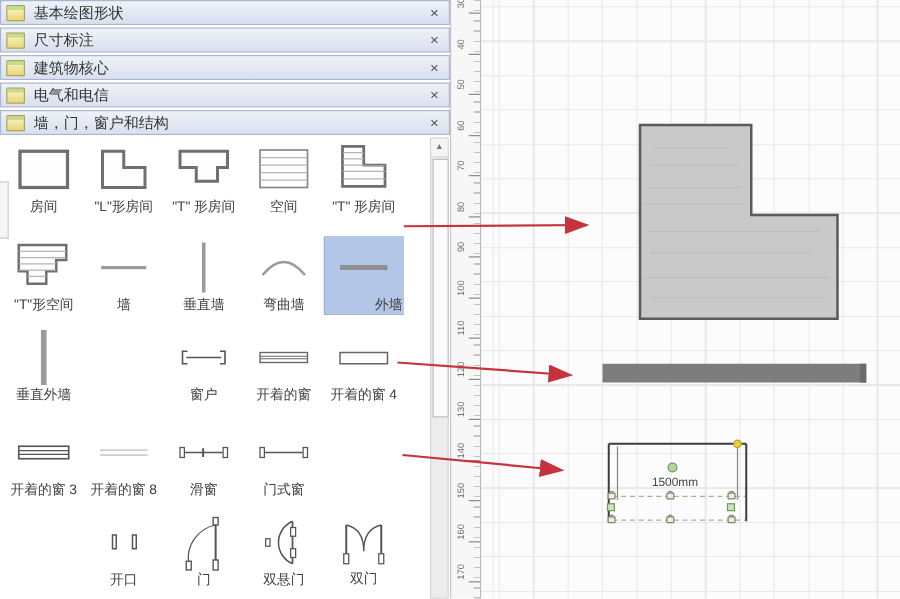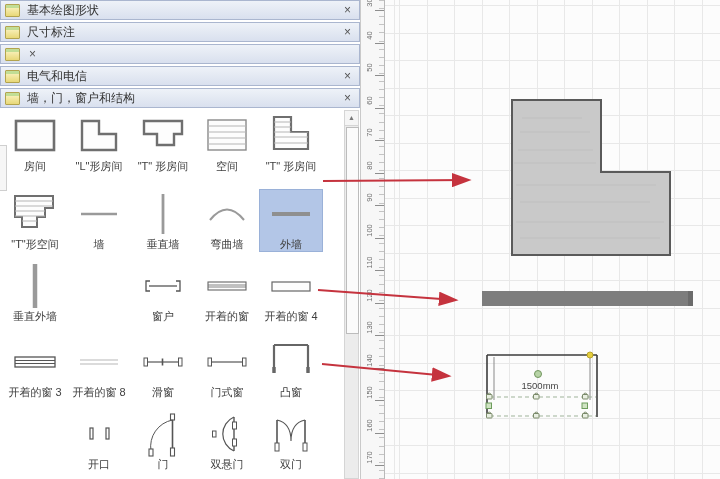--- a/index.html
+++ b/index.html
@@ -55,20 +55,21 @@
         <span class="st-title">基本绘图形状</span>
         <span class="st-close">×</span>
       </div>
       <div class="stencil-header">
         <span class="st-icon"></span>
         <span class="st-title">尺寸标注</span>
         <span class="st-close">×</span>
       </div>
       <div class="stencil-header">
         <span class="st-icon"></span>
+        <span class="st-title">建筑物核心</span>
         <span class="st-close">×</span>
       </div>
       <div class="stencil-header">
         <span class="st-icon"></span>
         <span class="st-title">电气和电信</span>
         <span class="st-close">×</span>
       </div>
       <div class="stencil-header">
         <span class="st-icon"></span>
         <span class="st-title">墙，门，窗户和结构</span>
@@ -154,21 +155,21 @@
         <div class="sh-lb">垂直墙</div>
       </div>
       <div class="shape-cell" style="left: 196px; top: 80px;">
         <div class="sh-ic">
           <svg viewBox="0 0 48 48" width="48" height="48">
             <path d="M7 30 Q24 9 41 30" fill="none" stroke="#9a9a9a" stroke-width="2"></path>
           </svg>
         </div>
         <div class="sh-lb">弯曲墙</div>
       </div>
-      <div class="shape-cell sel" style="left: 260px; top: 80px;">
+      <div class="shape-cell sel" style="left: 260px; top: 80px; text-align: right;">
         <div class="sh-ic">
           <svg viewBox="0 0 48 48" width="48" height="48">
             <path d="M5 24 h38" stroke="#8f8f8f" stroke-width="4"></path>
           </svg>
         </div>
         <div class="sh-lb">外墙</div>
       </div>
       <div class="shape-cell" style="left: 4px; top: 152px;">
         <div class="sh-ic">
           <svg viewBox="0 0 48 48" width="48" height="48">
@@ -233,29 +234,20 @@
       <div class="shape-cell" style="left: 132px; top: 228px;">
         <div class="sh-ic">
           <svg viewBox="0 0 48 48" width="48" height="48">
             <path d="M9 24 h30" stroke="#555" stroke-width="1.2"></path>
             <rect x="5" y="20" width="3.5" height="8" fill="#fdfdfd" stroke="#555" stroke-width="1"></rect>
             <rect x="39.5" y="20" width="3.5" height="8" fill="#fdfdfd" stroke="#555" stroke-width="1"></rect>
             <path d="M23.5 20.5 v7" stroke="#555" stroke-width="1.6"></path>
           </svg>
         </div>
         <div class="sh-lb">滑窗</div>
-      </div>
-      <div class="shape-cell" style="left: 260px; top: 228px;">
-        <div class="sh-ic">
-          <svg viewBox="0 0 48 48" width="48" height="48">
-            <path d="M7 7 h34 M7 7 v27 M41 7 v27" fill="none" stroke="#666" stroke-width="2.2"></path>
-            <path d="M7 29 v6 M41 29 v6" stroke="#666" stroke-width="3.4"></path>
-          </svg>
-        </div>
-        <div class="sh-lb">凸窗</div>
       </div>
       <div class="shape-cell" style="left: 68px; top: 300px;">
         <div class="sh-ic">
           <svg viewBox="0 0 48 48" width="48" height="48">
             <rect x="15" y="18" width="3" height="11" fill="#fff" stroke="#555" stroke-width="1.2"></rect>
             <rect x="31" y="18" width="3" height="11" fill="#fff" stroke="#555" stroke-width="1.2"></rect>
           </svg>
         </div>
         <div class="sh-lb">开口</div>
       </div>
@@ -276,21 +268,21 @@
           <svg viewBox="0 0 48 48" width="48" height="48">
             <path d="M31 7 v34" stroke="#555" stroke-width="1.4"></path>
             <path d="M31 7 A18.5 18.5 0 0 0 31 41" fill="none" stroke="#555" stroke-width="1.2"></path>
             <rect x="29.5" y="12" width="4" height="7" fill="#fff" stroke="#555" stroke-width="1"></rect>
             <rect x="29.5" y="29" width="4" height="7" fill="#fff" stroke="#555" stroke-width="1"></rect>
             <rect x="9.5" y="21" width="3.5" height="6" fill="#fff" stroke="#555" stroke-width="1"></rect>
           </svg>
         </div>
         <div class="sh-lb">双悬门</div>
       </div>
-      <div class="shape-cell" style="left: 260px; top: 300px;">
+      <div class="shape-cell" style="left: 260px; top: 300px; font-family: Liberation Mono, monospace;">
         <div class="sh-ic">
           <svg viewBox="0 0 48 48" width="48" height="48">
             <path d="M10 10 v24 M38 10 v24" stroke="#555" stroke-width="1.6"></path>
             <path d="M10 10 Q24 13 24 31 M38 10 Q24 13 24 31" fill="none" stroke="#555" stroke-width="1.1"></path>
             <rect x="8" y="33" width="4" height="8" fill="#fff" stroke="#555" stroke-width="1"></rect>
             <rect x="36" y="33" width="4" height="8" fill="#fff" stroke="#555" stroke-width="1"></rect>
           </svg>
         </div>
         <div class="sh-lb">双门</div>
       </div>

